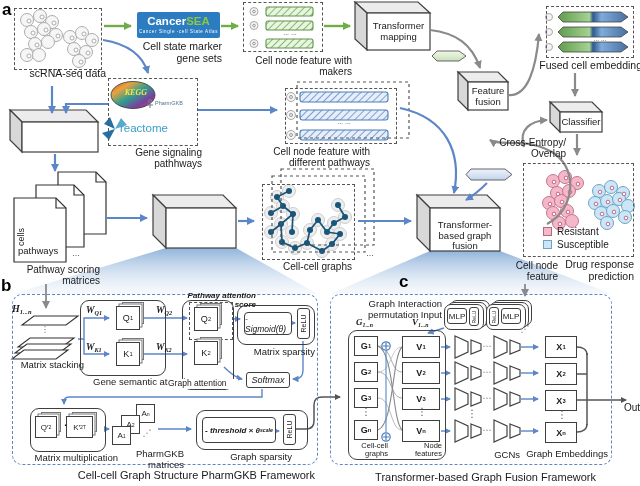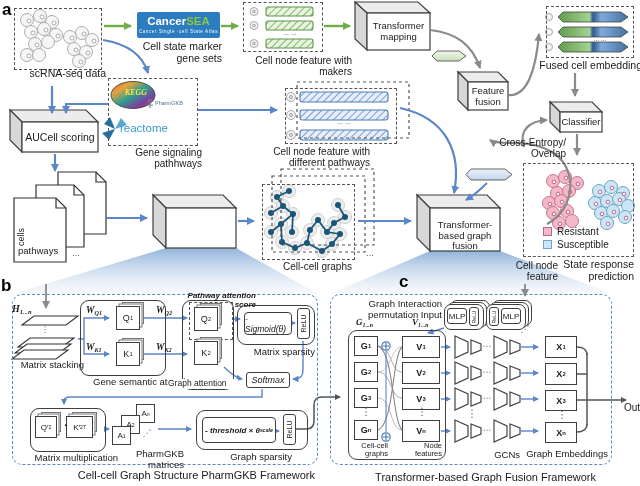--- a/index.html
+++ b/index.html
@@ -464,33 +464,33 @@
 
 <div class="t3d" style="left:468px;top:83px;width:40px;height:27px">Feature fusion</div>
 <div class="t3d" style="left:560px;top:112px;width:42px;height:20px">Classifier</div>
 <div class="lbl" style="left:486px;top:137px;width:80px;font-size:10px">Cross-Entropy/ Overlap</div>
 
 <div class="dashedbox" style="left:523px;top:163px;width:111px;height:94px"></div>
 <div class="legend-sq" style="left:543px;top:227px;background:#f5b8c9;border:1px solid #b06a85"></div>
 <div class="lbl left" style="left:557px;top:226px;width:60px;font-size:10px">Resistant</div>
 <div class="legend-sq" style="left:543px;top:240px;background:#cbe6f7;border:1px solid #6fa3c4"></div>
 <div class="lbl left" style="left:557px;top:239px;width:66px;font-size:10px">Susceptible</div>
-<div class="lbl" style="left:523px;top:259px;width:111px">State response prediction</div>
+<div class="lbl" style="left:523px;top:259px;width:111px">Drug response prediction</div>
 
 <div class="dashedbox" style="left:108px;top:78px;width:90px;height:68px"></div>
 <div class="lbl" style="left:121px;top:89px;width:26px;font-size:8px;font-weight:bold;color:#ffe14d;font-family:'Liberation Serif',serif;font-style:italic;z-index:4">KEGG</div>
 <div class="lbl left" style="left:155px;top:100px;width:42px;font-size:5.5px;color:#55738f">PharmGKB</div>
 <div class="lbl left" style="left:120px;top:122px;width:66px;font-size:11.5px;color:#3a9cc9">reactome</div>
 <div class="lbl" style="left:104px;top:147px;width:98px;font-size:10px">Gene signaling pathhways</div>
 
-<div class="t3d" style="left:22px;top:124px;width:76px;height:27px;font-size:10.5px">AUCell scoring</div>
 
 <div class="vert-cells" style="left:16px;top:206px;height:40px">cells</div>
 <div class="lbl left" style="left:18px;top:246px;width:48px;font-size:9.5px">pathways</div>
 <div class="dots" style="left:68px;top:248px;width:16px;font-size:9px">...</div>
+<div class="lbl" style="left:8px;top:264px;width:92px;font-size:10px">Pathway scoring matrices</div>
 
 
 <div class="dashedbox" style="left:262px;top:184px;width:93px;height:76px"></div>
 <div class="dots" style="left:362px;top:248px;width:16px;font-size:9px">...</div>
 <div class="lbl" style="left:268px;top:261px;width:84px;font-size:10px">Cell-cell graphs</div>
 
 <div class="dashedbox" style="left:285px;top:88px;width:112px;height:56px"></div>
 <div class="dots" style="left:316px;top:118px;width:56px;font-size:7px">... ...</div>
 <div class="lbl" style="left:254px;top:146px;width:116px;font-size:10px">Cell node feature with different pathways</div>
 

